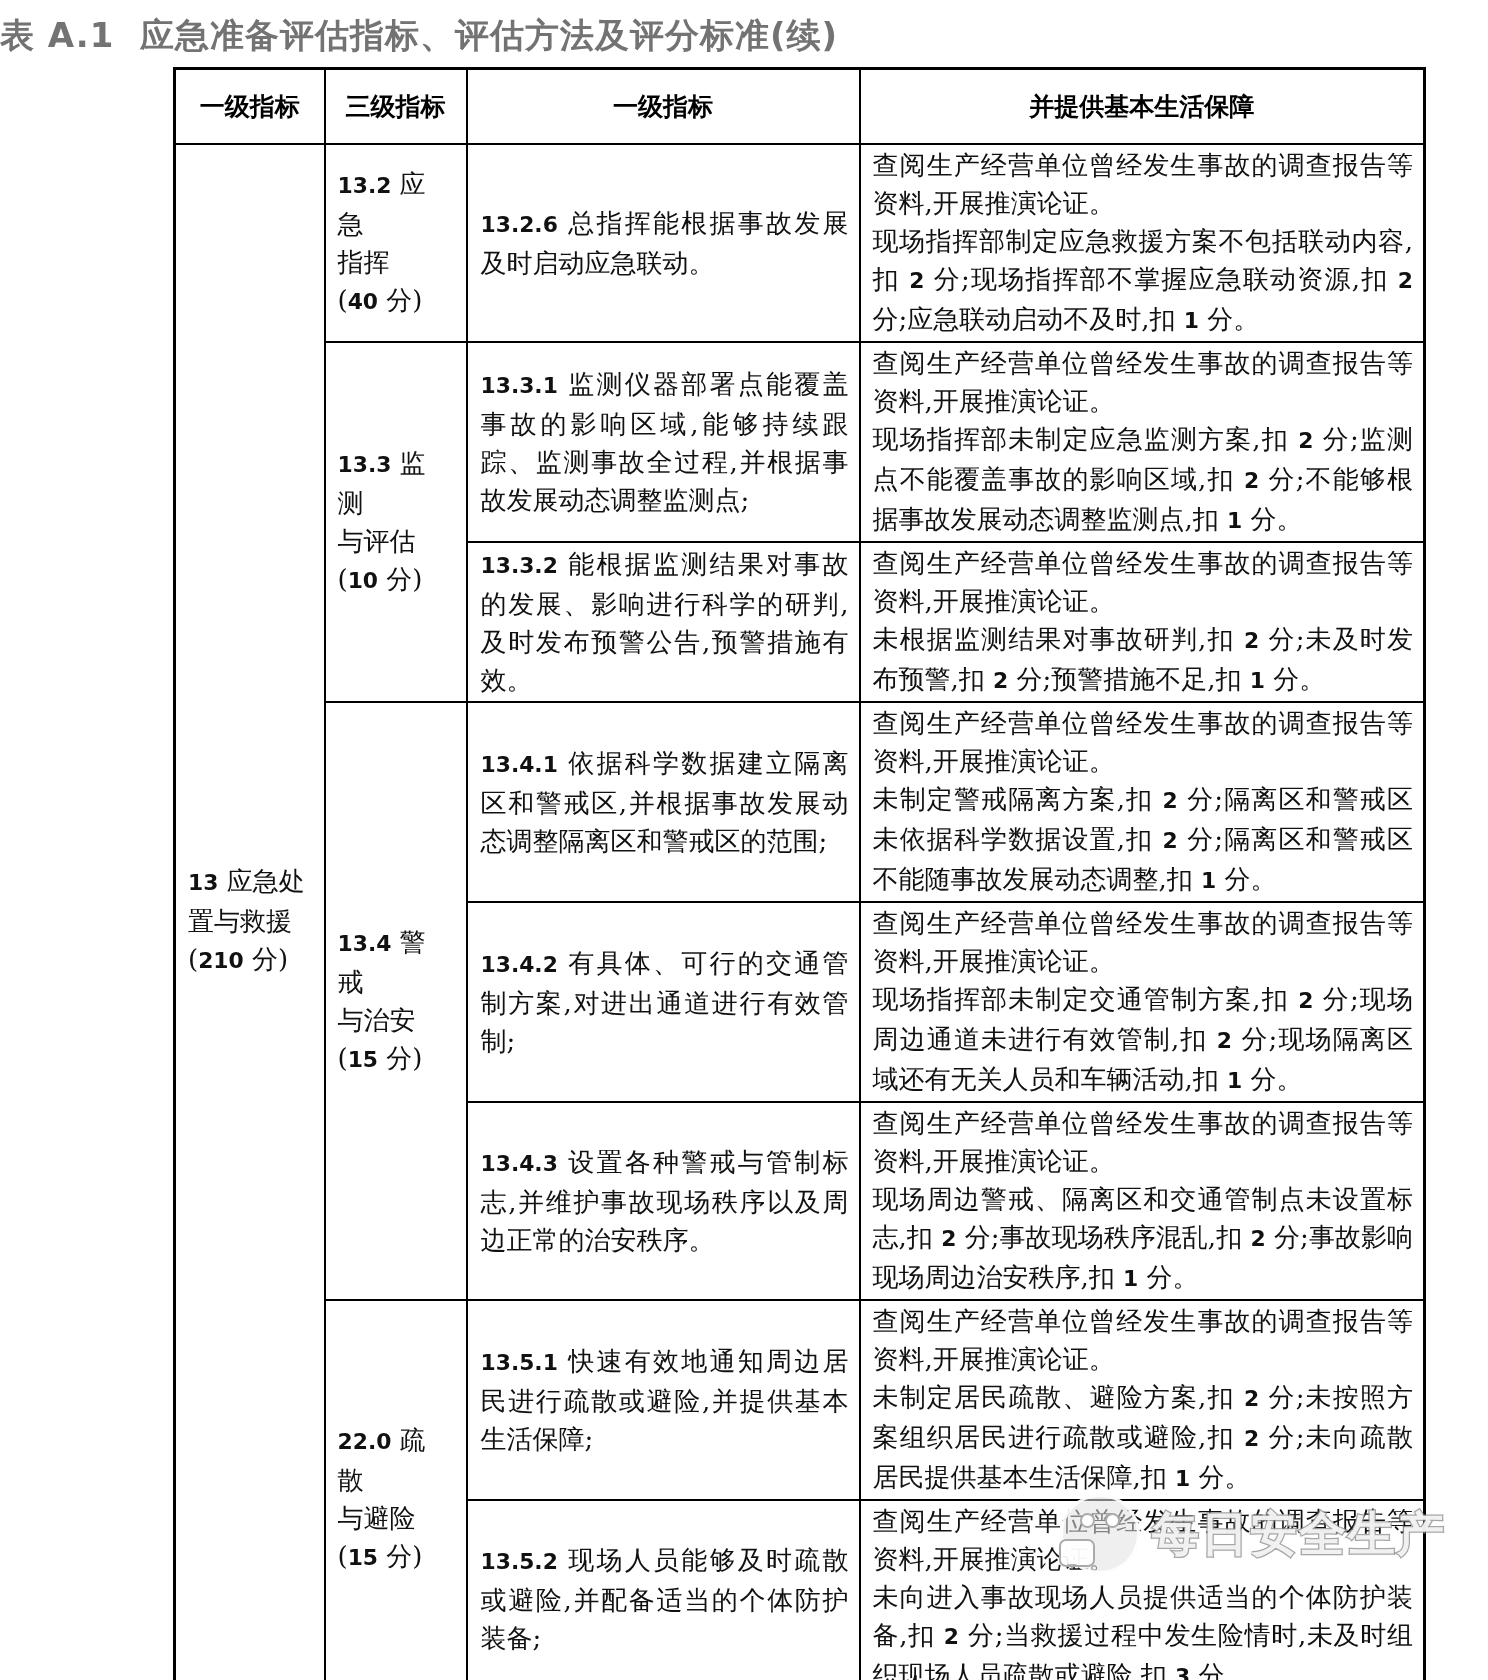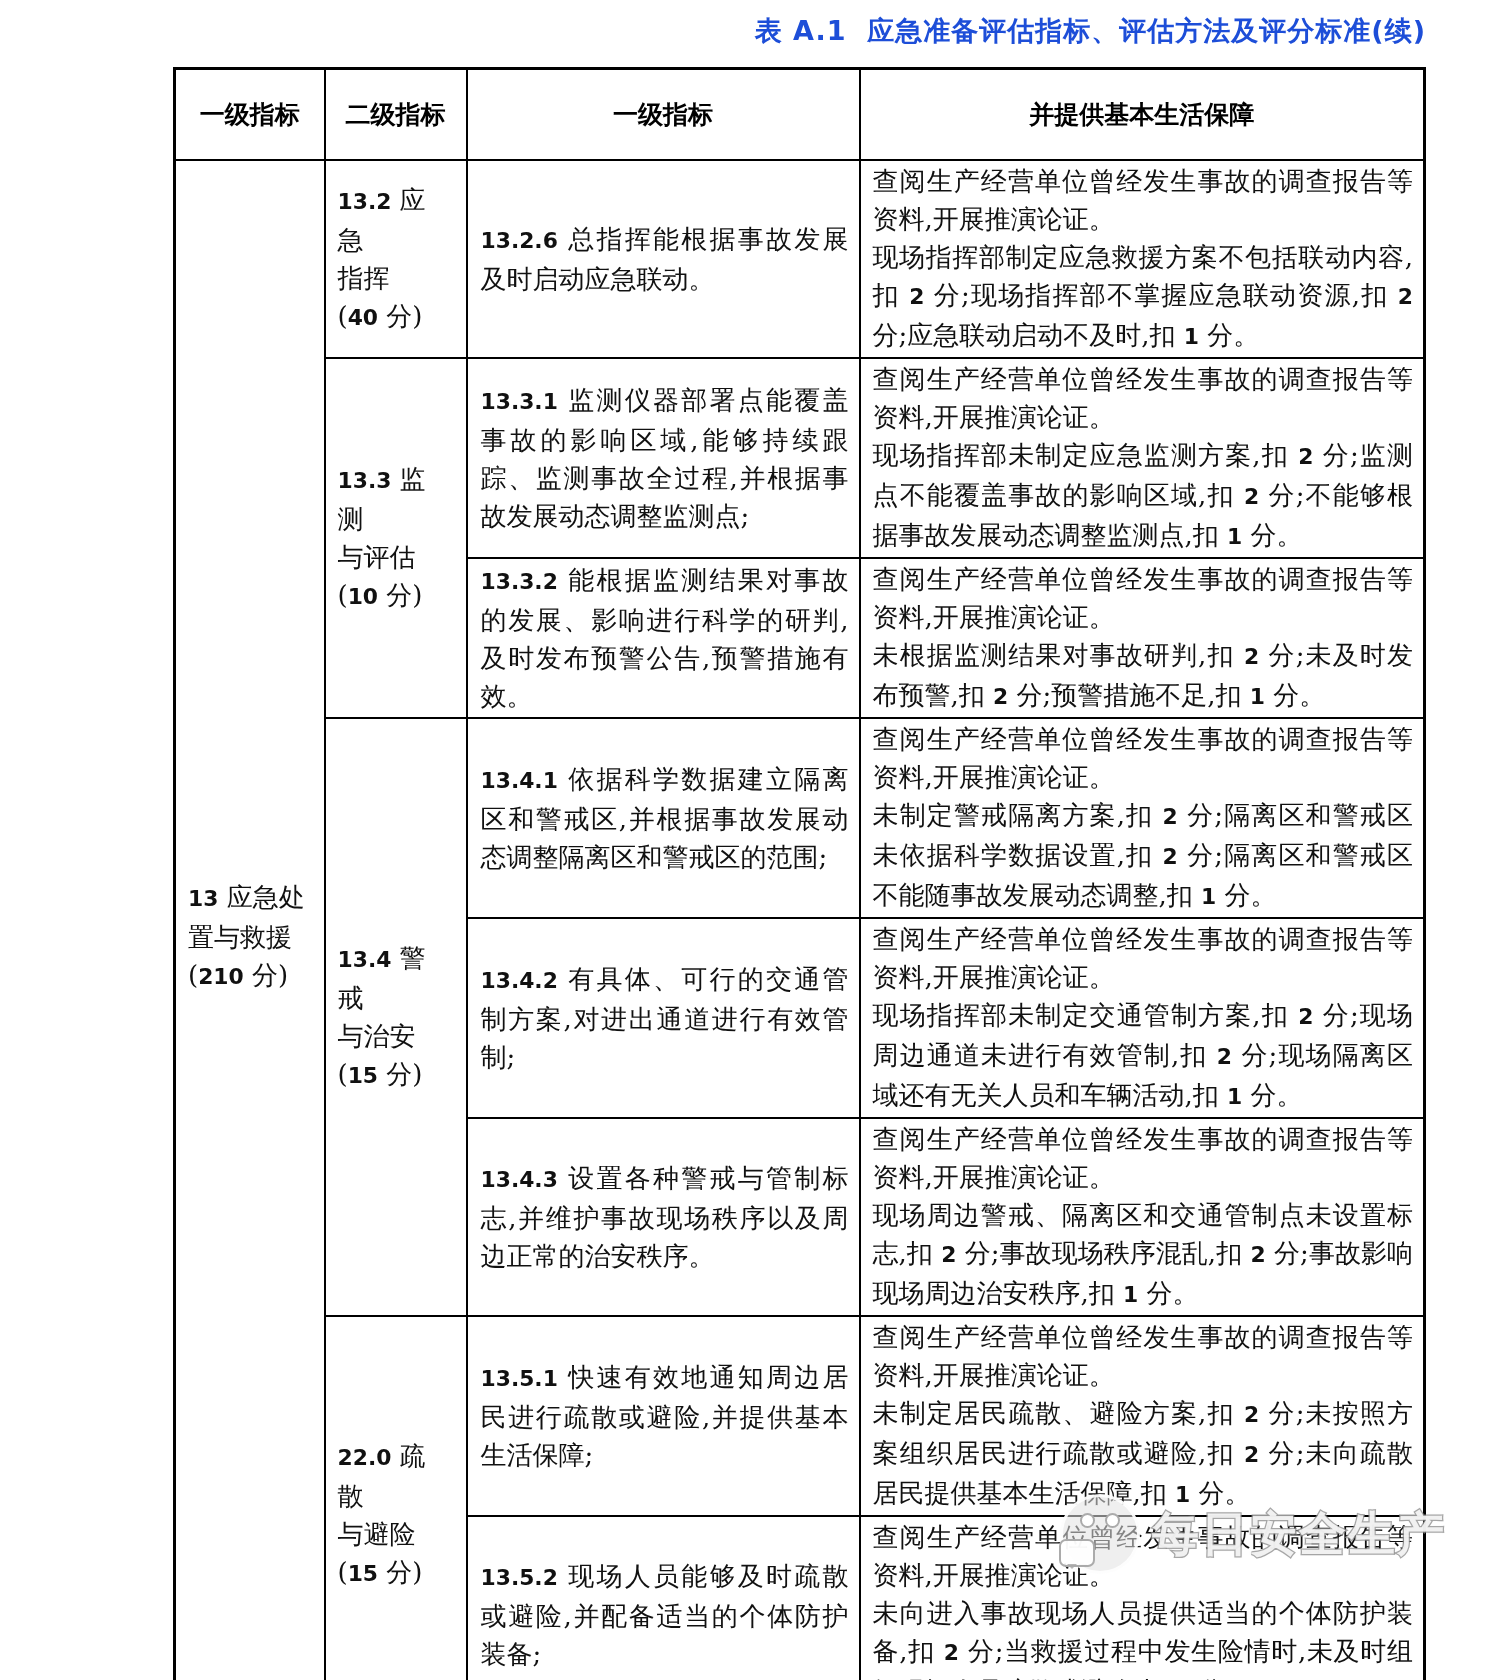--- a/index.html
+++ b/index.html
@@ -7,25 +7,25 @@
     width:1488px;height:1680px;
     background:#ffffff;
     position:relative;
     overflow:hidden;
     font-family:"DejaVu Serif","Liberation Serif",serif;
     color:#111;
   }
   .doc-title{
     position:absolute;
     top:13px;left:0;width:1426px;
-    text-align:right;
-    font-family:"DejaVu Sans","Liberation Sans",sans-serif;
-    font-weight:bold;
-    font-size:27px;
-    color:#1d4ed8;
+    text-align:left;
+    font-family:"DejaVu Sans","Liberation Sans",sans-serif;
+    font-weight:bold;
+    font-size:34px;
+    color:#737373;
     letter-spacing:1px;
     white-space:pre;
   }
   table.assessment{
     position:absolute;
     left:173px;top:67px;
     width:1250px;
     border-collapse:collapse;
     table-layout:fixed;
     border:3px solid #000;
@@ -51,21 +51,21 @@
     padding:1px 10px 1px 12px;
   }
   td.c1, td.c2{ text-align:left; }
   td.c4{ vertical-align:top; }
   td.c3{ padding-left:13px; }
   .num{
     font-family:"DejaVu Sans","Liberation Sans",sans-serif;
     font-weight:bold;
     font-size:0.84em;
   }
-  tr.rh{height:91px;}
+  tr.rh{height:75px;}
   tr.r1{height:194px;}
   tr.r2{height:199px;}
   tr.r3{height:154px;}
   tr.r4{height:198px;}
   tr.r5{height:194px;}
   tr.r6{height:198px;}
   tr.r7{height:197px;}
   tr.r8{height:195px;}
 
   
@@ -131,21 +131,21 @@
 <table class="assessment">
   <colgroup>
     <col style="width:150px">
     <col style="width:142px">
     <col style="width:393px">
     <col style="width:565px">
   </colgroup>
   <tbody>
     <tr class="rh">
       <th>一级指标</th>
-      <th>二级指标</th>
+      <th>三级指标</th>
       <th>一级指标</th>
       <th>并提供基本生活保障</th>
     </tr>
     <tr class="r1">
       <td class="c1" rowspan="8"><span class="num">13</span> 应急处
 置与救援
 (<span class="num">210</span> 分)</td>
       <td class="c2"><span class="num">13.2</span> 应 急
 指挥
 (<span class="num">40</span> 分)</td>

